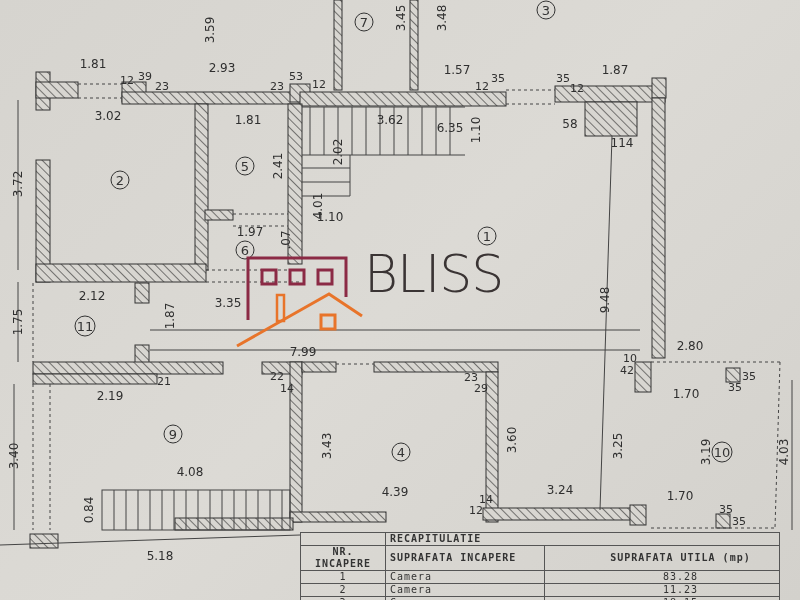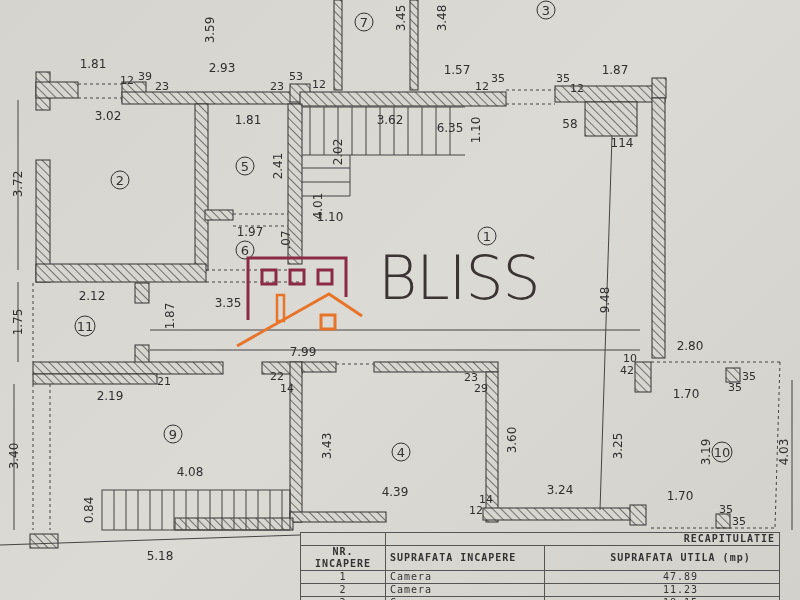--- a/index.html
+++ b/index.html
@@ -3,25 +3,25 @@
 <meta charset="utf-8">
 <style>
   html,body{margin:0;padding:0;}
   body{width:800px;height:600px;overflow:hidden;background:#d9d7d2;font-family:"Liberation Sans",sans-serif;}
   #stage{position:relative;width:800px;height:600px;background:linear-gradient(135deg,#d6d4cf 0%,#dcdad5 50%,#d3d1cc 100%);}
   svg{position:absolute;left:0;top:0;}
   .dim{font-family:"DejaVu Sans",sans-serif;font-size:12px;fill:#2f2f2f;}
   .dimv{font-family:"DejaVu Sans",sans-serif;font-size:12px;fill:#2f2f2f;}
   .small{font-family:"DejaVu Sans",sans-serif;font-size:11px;fill:#2f2f2f;}
   .roomnum{font-family:"DejaVu Sans",sans-serif;font-size:13px;fill:#333;}
-  .logo-bliss{position:absolute;left:378px;top:248px;font-size:60px;color:#3a3434;font-family:"DejaVu Sans",sans-serif;font-weight:300;letter-spacing:-1px;line-height:1;}
+  .logo-bliss{position:absolute;left:364px;top:248px;font-size:52px;color:#3a3434;font-family:"DejaVu Sans",sans-serif;font-weight:300;letter-spacing:-1px;line-height:1;}
   .logo-imob{position:absolute;left:380px;top:302px;font-size:44px;color:#3a3434;font-family:"DejaVu Sans",sans-serif;font-weight:300;letter-spacing:-1px;line-height:1;}
   #table{position:absolute;left:300px;top:532px;width:480px;border-collapse:collapse;font-family:"DejaVu Sans Mono",monospace;font-size:10px;color:#333;letter-spacing:1px;}
   #table td,#table th{border:1px solid #555;padding:0 4px;height:12px;line-height:12px;font-weight:normal;}
-  #table .hdr{font-weight:bold;text-align:right;}
+  #table .hdr{font-weight:bold;text-align:left;}
   #table .c1{width:76px;text-align:center;}
   #table .c2{width:150px;text-align:left;}
   #table .c3{text-align:center;padding-left:41px;}
 </style>
 </head>
 <body>
 
 <div id="stage">
 <svg width="800" height="600" viewBox="0 0 800 600">
   <defs>
@@ -272,21 +272,21 @@
           <td colspan="2" class="hdr">RECAPITULATIE</td>
         </tr>
   <tr>
     <th class="c1 hdr">NR. INCAPERE</th>
     <th class="c2 hdr">SUPRAFATA INCAPERE</th>
     <th class="c3 hdr">SUPRAFATA UTILA (mp)</th>
   </tr>
   <tr>
     <td class="c1">1</td>
     <td class="c2">Camera</td>
-    <td class="c3">47.89</td>
+    <td class="c3">83.28</td>
   </tr>
   <tr>
     <td class="c1">2</td>
     <td class="c2">Camera</td>
     <td class="c3">11.23</td>
   </tr>
   <tr>
     <td class="c1">3</td>
     <td class="c2">Camera</td>
     <td class="c3">18.15</td>

